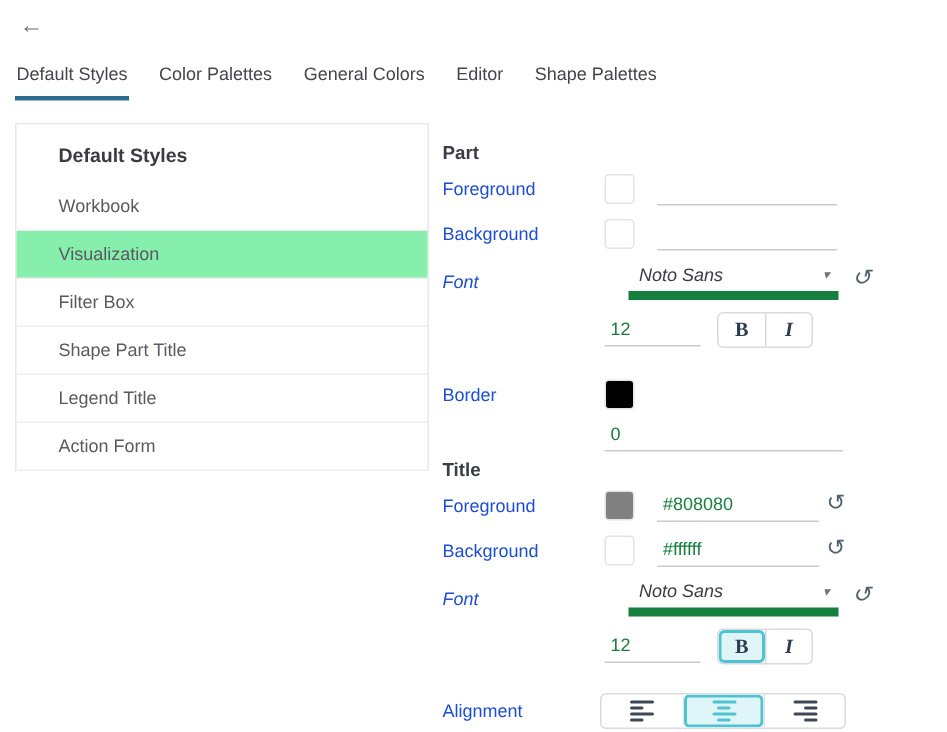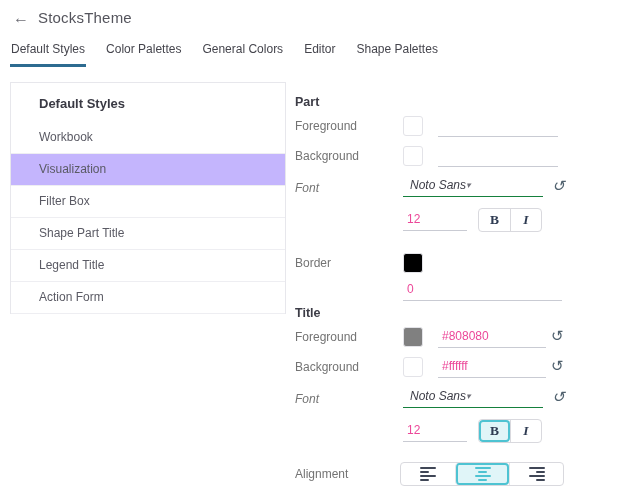--- a/index.html
+++ b/index.html
@@ -18,41 +18,41 @@
   .tab.active { border-bottom:3px solid #2d6b90; }
 
   
   .main { display:flex; margin-top:15px; align-items:flex-start; }
 
   
   .sidebar { margin-left:10px; width:276px; border:1px solid #e7e7ec; border-bottom:none; }
   .side-head { padding:13px 0 11px 28px; font-weight:bold; font-size:13px; color:#3a3a44; }
   .side-item { height:32px; line-height:31px; padding-left:28px; font-size:12px; color:#5a5a64;
                border-bottom:1px solid #eeeef2; cursor:pointer; }
-  .side-item.selected { background:#c4b5fd; }
+  .side-item.selected { background:#86efac; }
 
   
   .content { margin-left:9px; padding-top:13px; flex:1; }
   .sec-head { font-weight:bold; font-size:12.5px; color:#3c3c46; height:16px; }
   .row { display:flex; align-items:center; }
-  .lbl { width:108px; font-size:12px; color:#737373; flex-shrink:0; }
+  .lbl { width:108px; font-size:12px; color:#1d4ed8; flex-shrink:0; }
   .h30 { height:30px; } .h33 { height:33px;font-style:italic; } .h32 { height:32px; } .h24 { height:24px; }
   .mt6 { margin-top:12px; }
 
   .swatch { width:20px; height:20px; border:1px solid #e3e3e8; border-radius:3px;
             background:#fff; margin-right:15px; flex-shrink:0; cursor:pointer; }
 
   .ufield { border:none; border-bottom:1px solid #c9cbd3; background:transparent; outline:none;
-            font-family:"Liberation Sans", sans-serif; font-size:12px; color:#ec4899;
+            font-family:"Liberation Sans", sans-serif; font-size:12px; color:#15803d;
             padding:2px 0 4px 4px; }
   .w120 { width:120px; } .w122 { width:122px; } .w108 { width:108px; }
   .w64 { width:64px; } .w159 { width:159px; }
 
-  .dropdown { width:140px; border-bottom:1px solid #15803d; display:flex; align-items:flex-end;
-              justify-content:flex-start; padding:0 6px 4px 7px; cursor:pointer; }
+  .dropdown { width:140px; border-bottom:6px solid #15803d; display:flex; align-items:flex-end;
+              justify-content:space-between; padding:0 6px 4px 7px; cursor:pointer;margin-left:16px; }
   .dropdown .val { font-size:12px; color:#3c3c46; }
   .chev { font-size:9px; color:#71717a; line-height:1; padding-bottom:2px; }
 
   .reset { color:#50616e; font-size:15px; line-height:1; margin-left:9px; cursor:pointer;
            transform:translateY(-2px); }
   .reset.after-field { margin-left:5px; }
 
   
   .bi { display:flex; border:1px solid #d9d9de; border-radius:4px; height:24px; margin-left:11px;
         overflow:hidden; background:#fff; }
@@ -75,21 +75,20 @@
   .al.left { align-items:flex-start; } .al.center { align-items:center; } .al.right { align-items:flex-end; }
   .acell.sel .al span { background:#4ec3d2; }
 </style>
 </head>
 <body>
 
 <div class="app">
 
   <div class="header">
     <span class="back">←</span>
-    <span class="title">StocksTheme</span>
   </div>
 
   <div class="tabs">
     <div class="tab active">Default Styles</div>
     <div class="tab">Color Palettes</div>
     <div class="tab">General Colors</div>
     <div class="tab">Editor</div>
     <div class="tab">Shape Palettes</div>
   </div>
 

